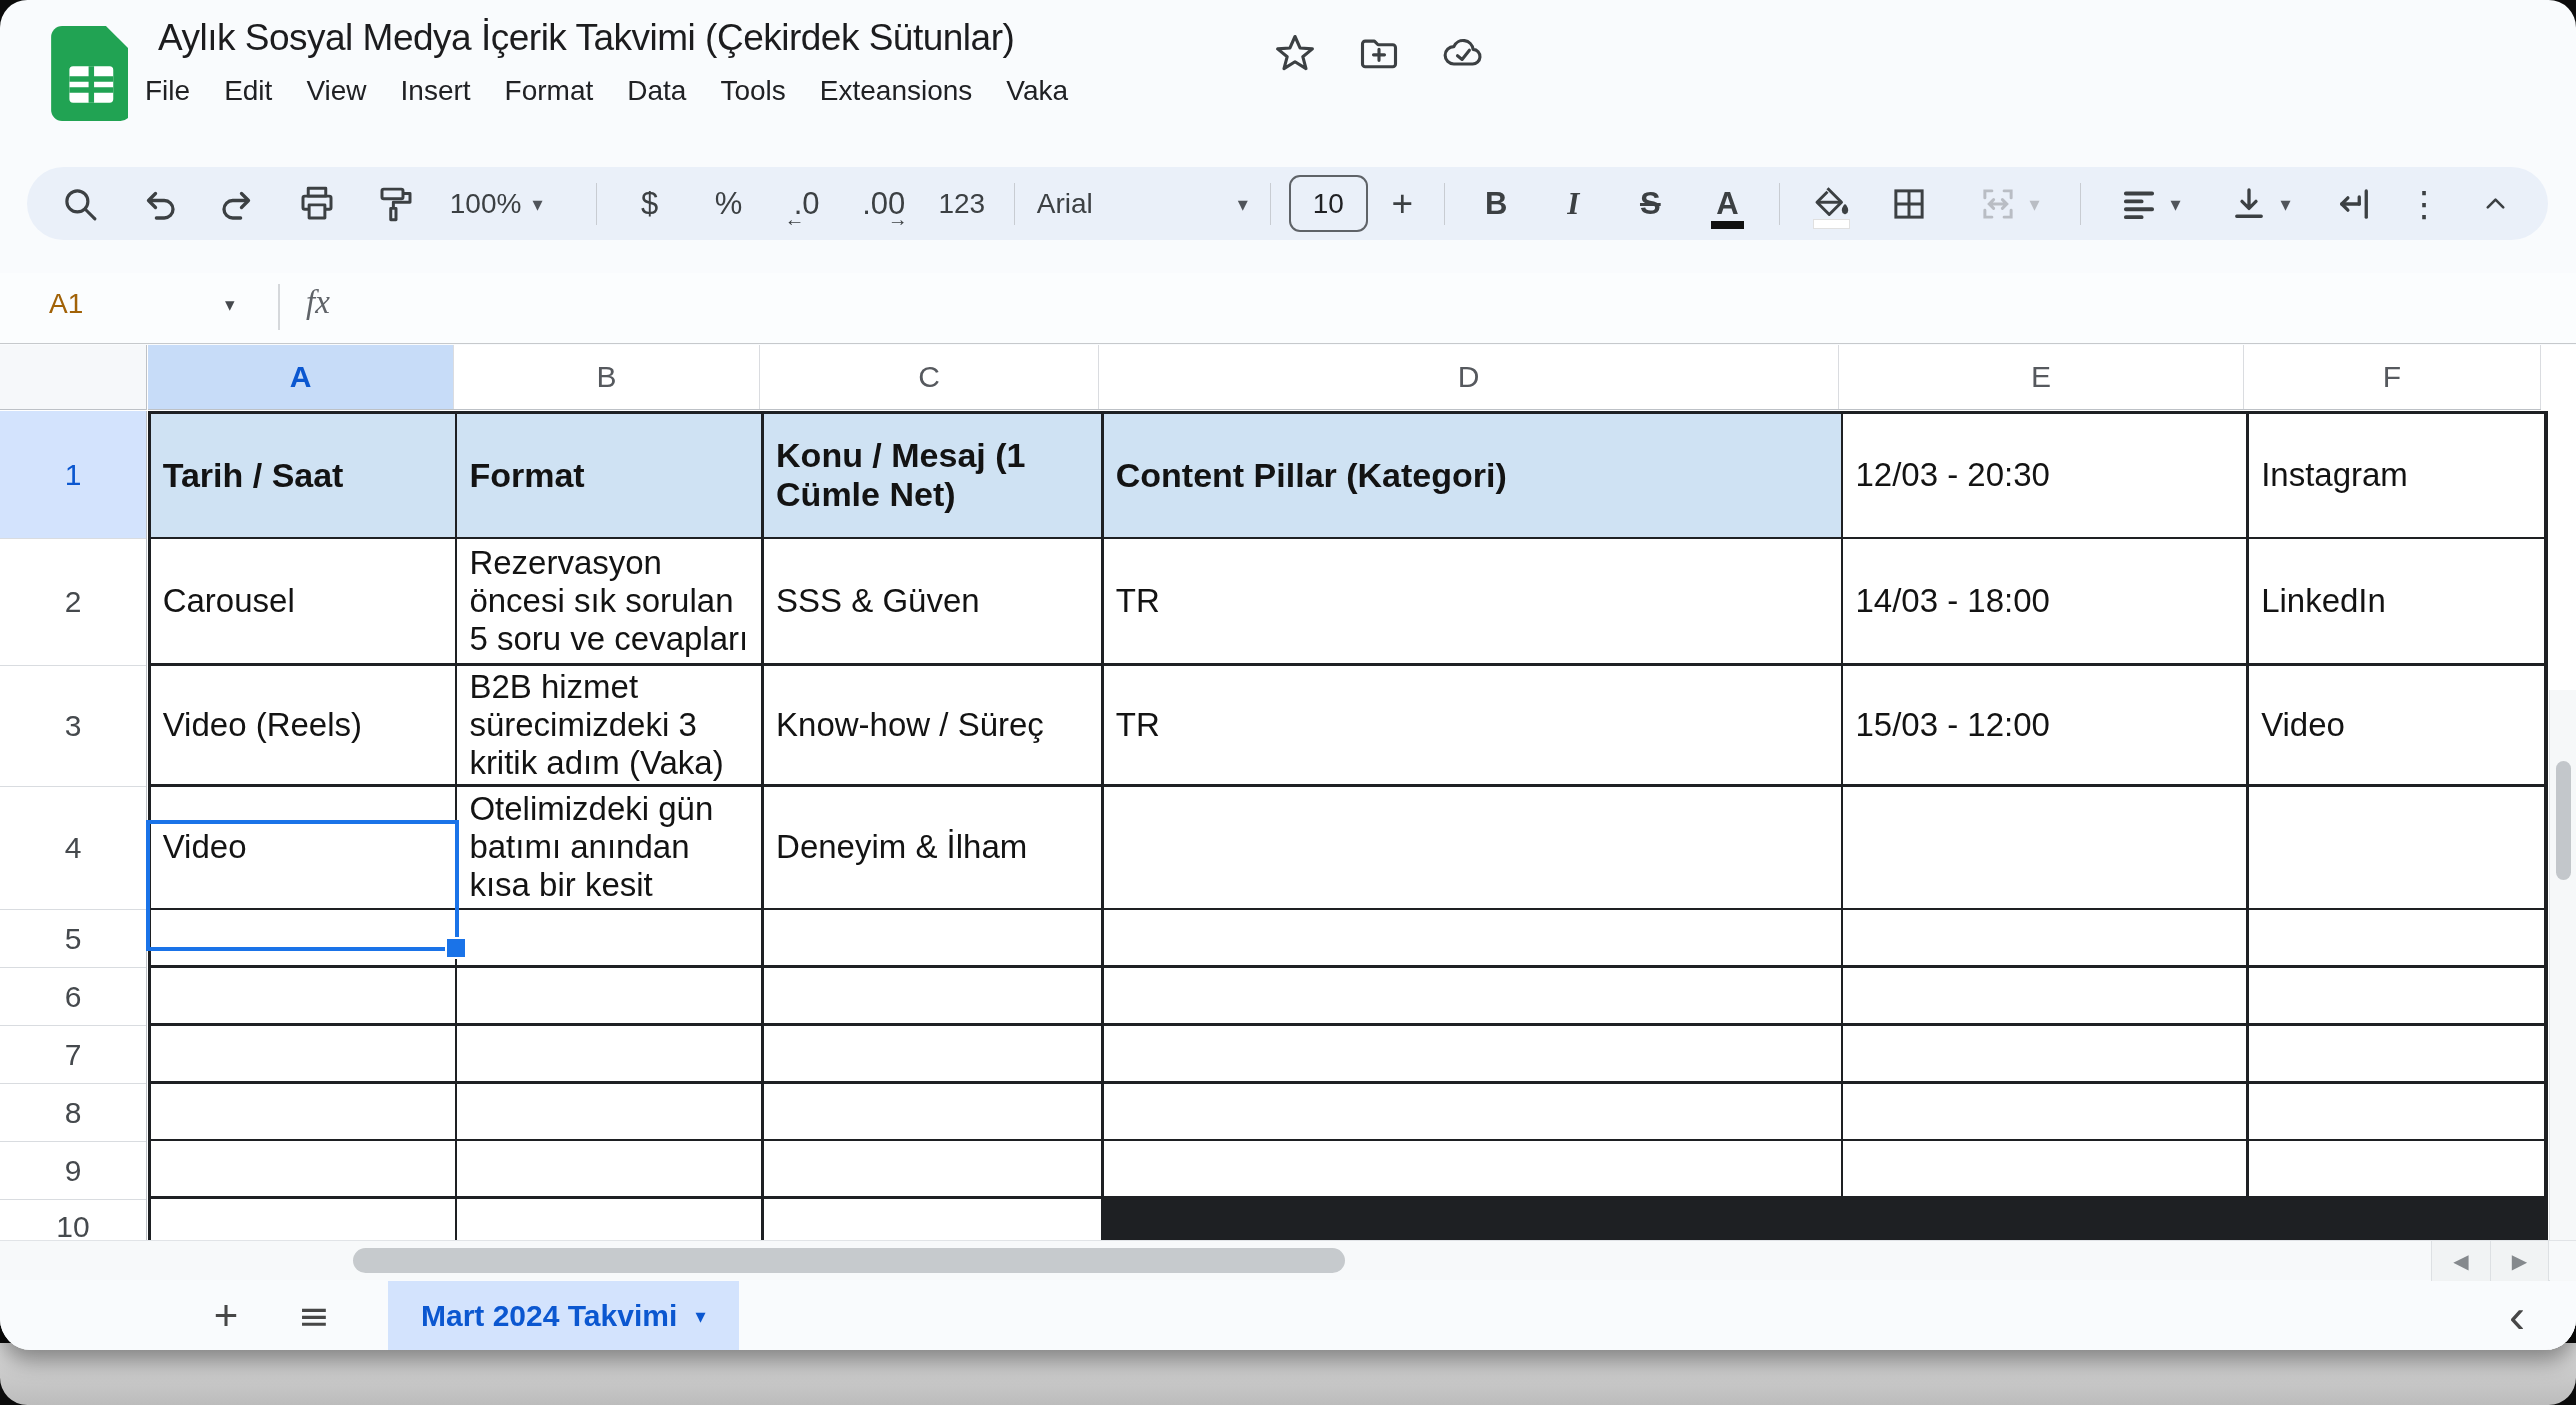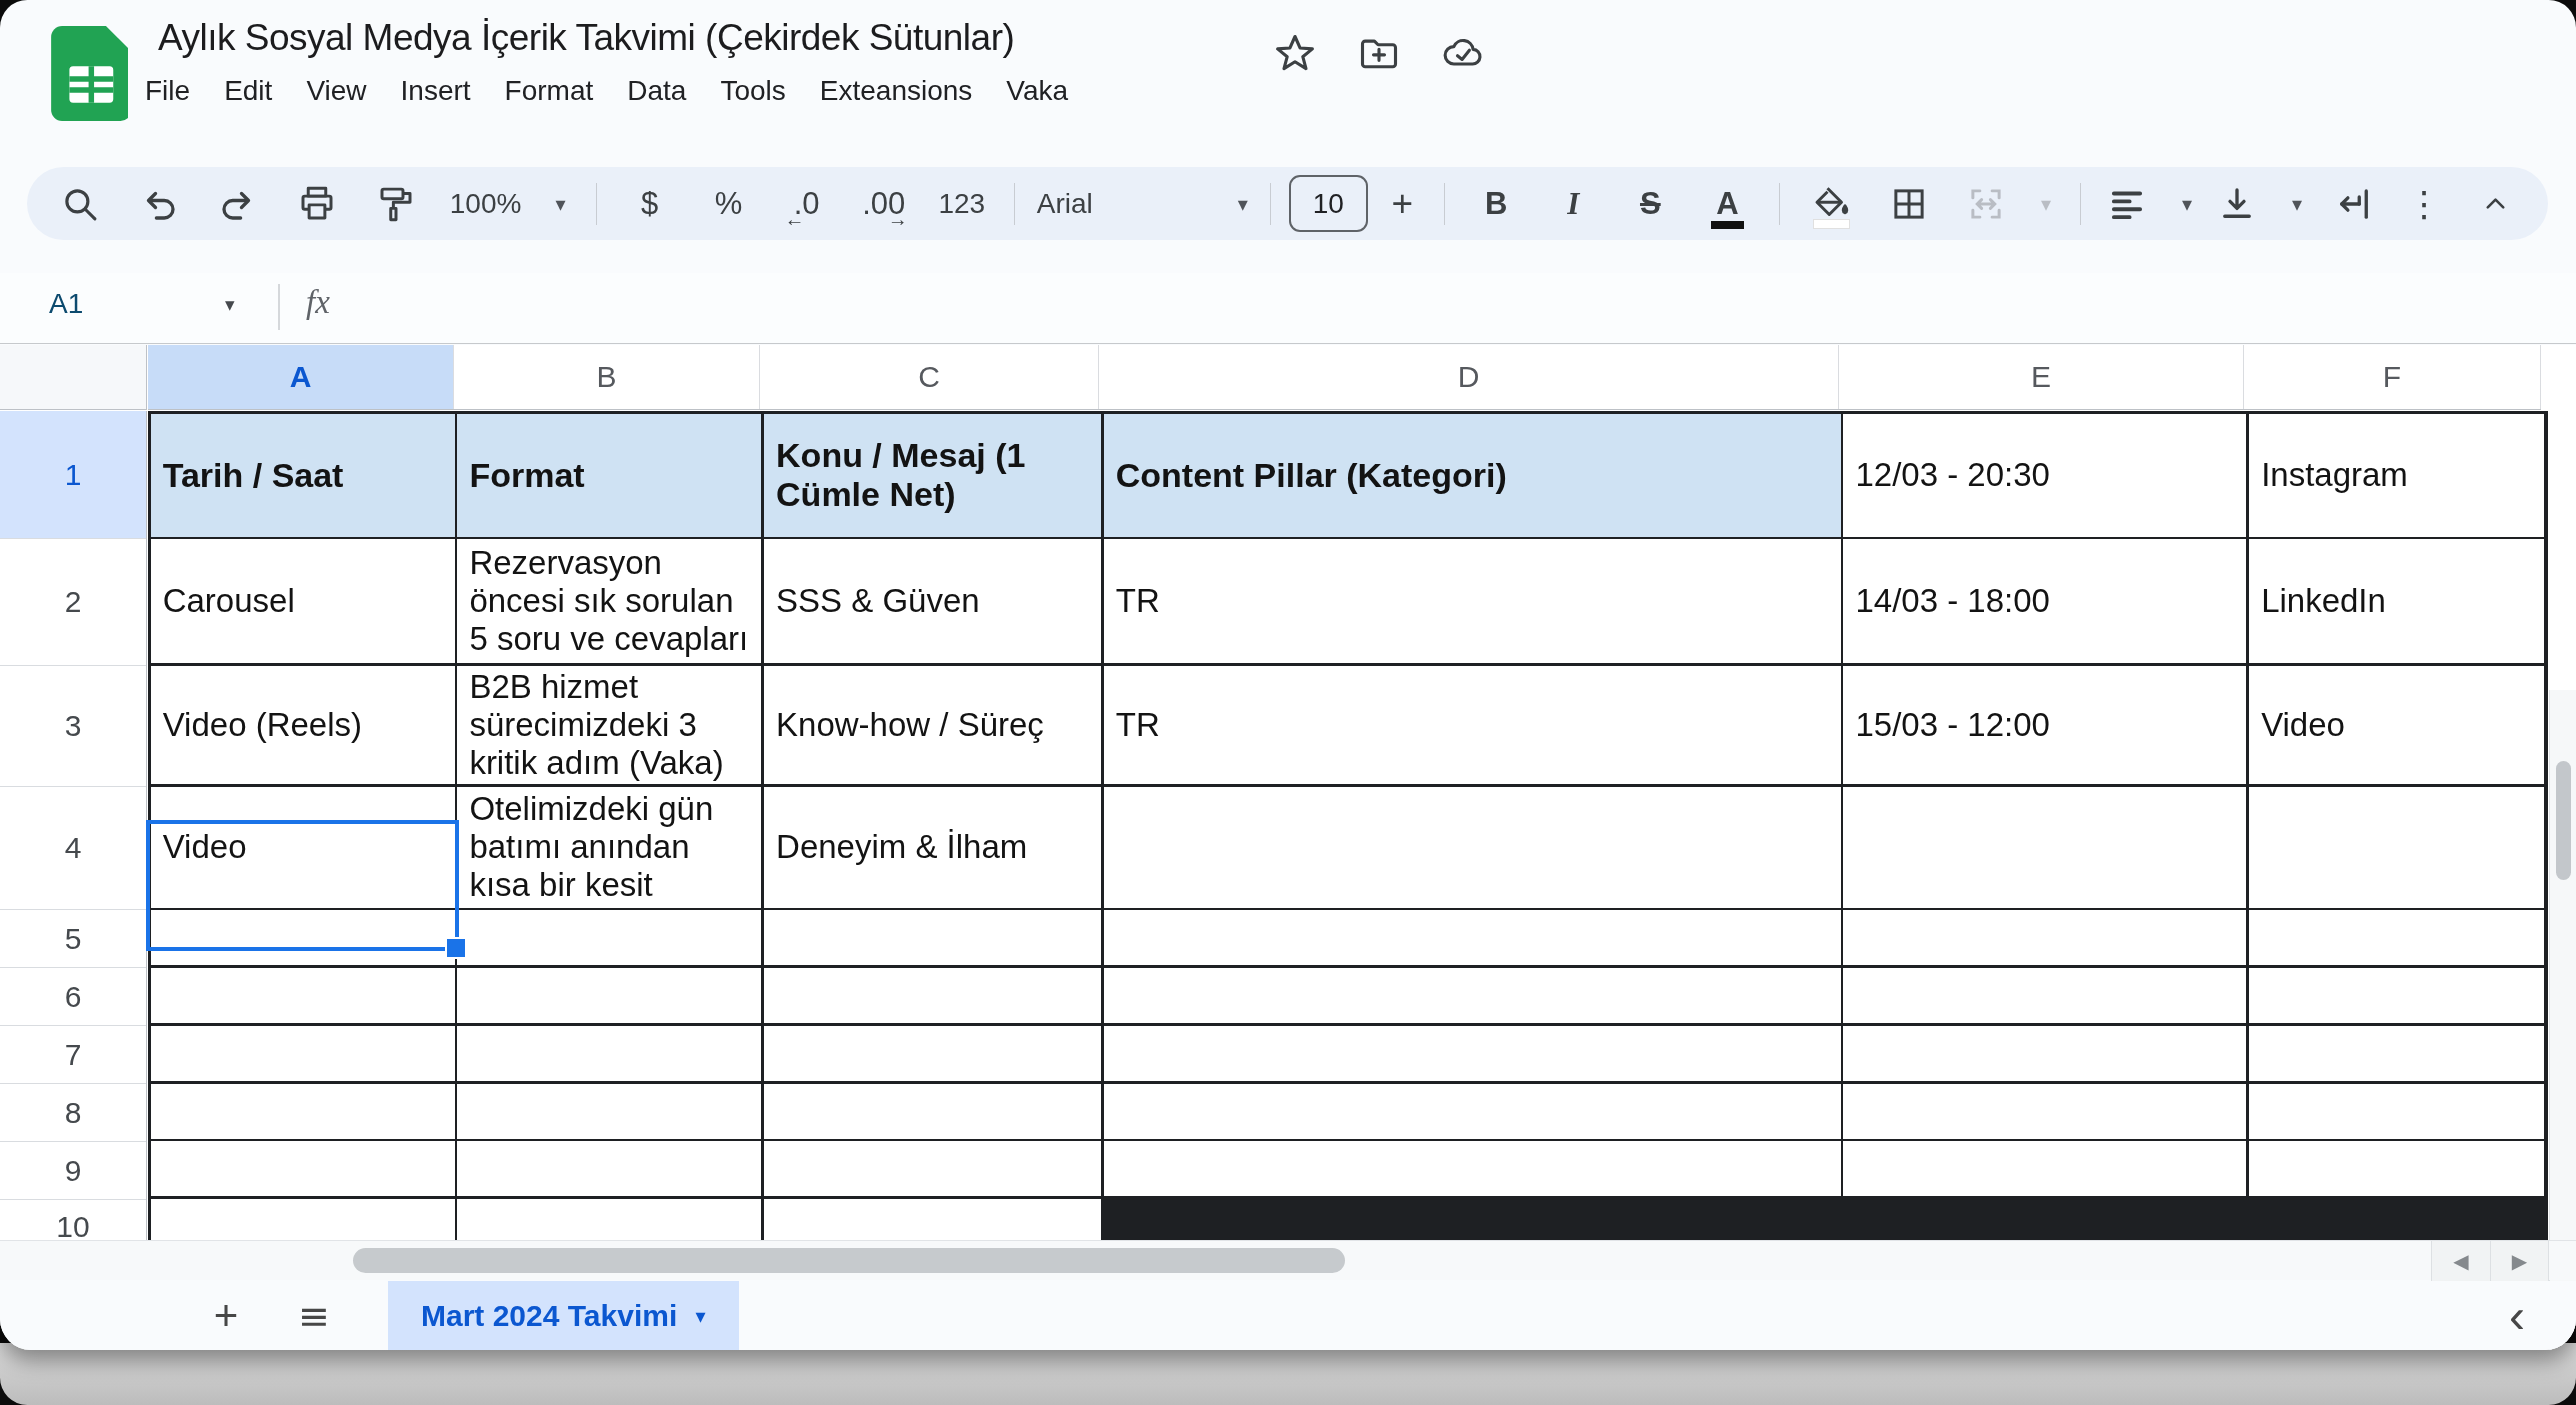--- a/index.html
+++ b/index.html
@@ -11,21 +11,21 @@
   
   .logo{position:absolute;left:51px;top:25.6px;width:77px;height:95px;}
   .doc-title{position:absolute;left:158px;top:16.5px;font-size:37px;color:#1c1c1e;letter-spacing:-0.5px;white-space:nowrap;}
   .title-icons{position:absolute;left:1273px;top:31px;display:flex;gap:40px;align-items:center;}
   .title-icons svg{width:44px;height:44px;}
   .menubar{position:absolute;left:145px;top:75px;display:flex;gap:34px;font-size:28px;color:#202124;}
   .menu-item{cursor:default;}
 
   
   .toolbar{position:absolute;left:27.4px;top:167px;width:2521px;height:73px;background:#eaf0f9;border-radius:37px;display:flex;align-items:center;padding:0 12.8px;box-sizing:border-box;color:#3e4click246;}
-  .tb{display:flex;align-items:center;justify-content:center;height:59px;color:#3c4043;gap:23px;}
+  .tb{display:flex;align-items:center;justify-content:center;height:59px;color:#3c4043;}
   .tb svg{width:42px;height:42px;}
   .tbtxt{font-size:28px;color:#3c4043;}
   .sep{width:0.9px;height:42px;background:#c8ccd2;margin:0 12.8px;flex:0 0 auto;}
   .ddv{font-size:20px;color:#50545a;margin-left:11px;}
   .ic{width:79px;flex:0 0 auto;}
   .zoomctl{width:137px;justify-content:flex-start;margin-left:14.6px;}
   .dec{position:relative;width:79px;}
   .dec .sub{position:absolute;font-size:20px;bottom:1.8px;}
   .dec .subl{left:16.5px;} .dec .subr{right:14.6px;}
   .fontsel{width:216px;justify-content:space-between;padding:0 9.1px;}
@@ -39,21 +39,21 @@
   .fillic{position:relative;width:79px;}
   .fillic .bar{position:absolute;left:20px;right:20px;bottom:3.7px;height:8.2px;background:#fff;border:0.9px solid #e0e0e0;}
   .disabled svg *{stroke:#b9bdc4 !important;}
   .disabled .ddv{color:#b9bdc4;}
   .more{font-size:35px;width:64px;color:#3c4043;font-family:"DejaVu Sans",sans-serif;}
   .spacer{flex:1;}
   .collapse{width:82px;}
 
   
   .fbar{position:absolute;left:0;top:273px;width:2576px;height:70px;background:#fbfdfe;border-bottom:1.8px solid #c6c9cc;}
-  .namebox{position:absolute;left:49px;top:14.6px;font-size:28px;color:#0c4a6e;}
+  .namebox{position:absolute;left:49px;top:14.6px;font-size:28px;color:#a16207;}
   .namedd{position:absolute;left:225px;top:20px;font-size:19px;color:#45494d;}
   .fdiv{position:absolute;left:278px;top:11px;width:1.8px;height:46px;background:#d5d8db;}
   .fx{position:absolute;left:306px;top:11px;font-family:"Liberation Serif",serif;font-style:italic;font-size:33px;color:#5f6368;}
 
   
   .grid{position:absolute;left:0;top:345px;width:2576px;height:896px;background:#fff;}
   .corner{position:absolute;left:0;top:0;width:146px;height:64px;background:#f6f8fa;border-right:1.8px solid #bdc1c6;border-bottom:1.8px solid #bdc1c6;}
   .colheads{position:absolute;left:148px;top:0;height:64px;display:flex;border-bottom:1.8px solid #bdc1c6;}
   .colhead{background:#fff;border-right:0.9px solid #dadce0;display:flex;align-items:center;justify-content:center;font-size:30px;color:#56595e;box-sizing:border-box;}
   .colhead.sel{background:#c7dcf8;color:#0b57d0;font-weight:700;}

